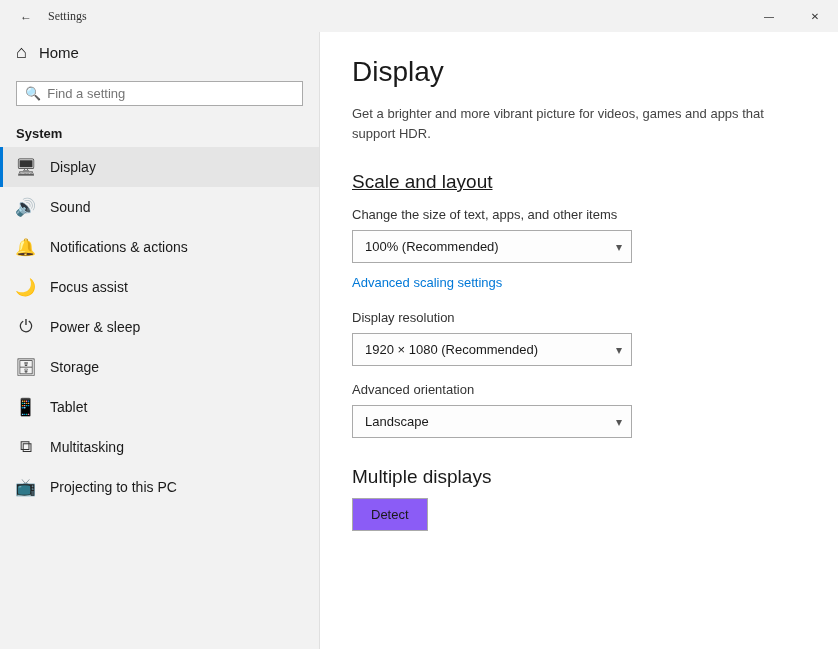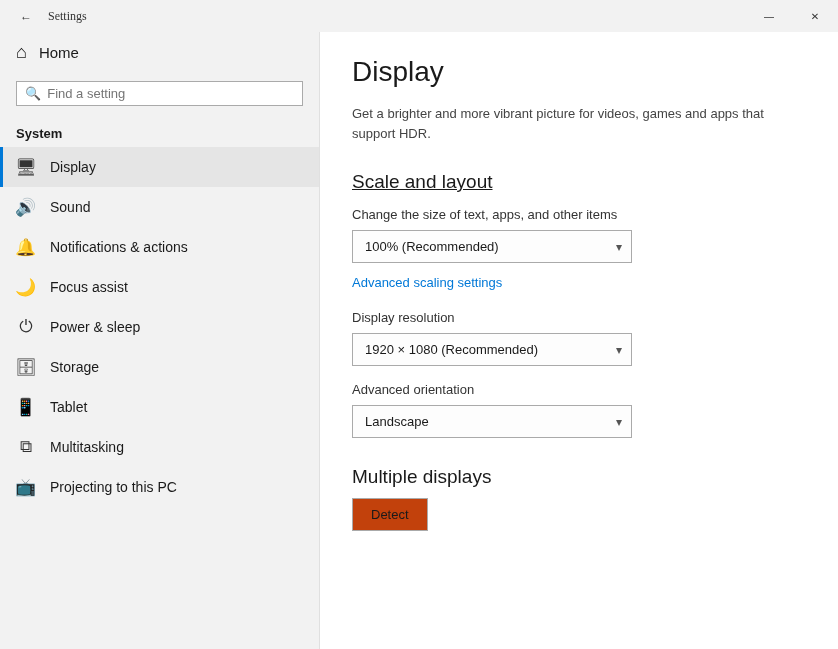--- a/index.html
+++ b/index.html
@@ -211,21 +211,21 @@
 
     .multiple-displays-desc {
       font-size: 13px;
       color: #444;
       line-height: 1.5;
       margin-bottom: 14px;
     }
 
     .detect-btn {
       padding: 8px 18px;
-      background: #c2410c;
+      background: #8b5cf6;
       border: 1px solid #aaa;
       font-size: 13px;
       color: #1a1a1a;
       cursor: pointer;
       outline: none;
     }
 
     
     ::-webkit-scrollbar { width: 6px; }
     ::-webkit-scrollbar-track { background: #f2f2f2; }

